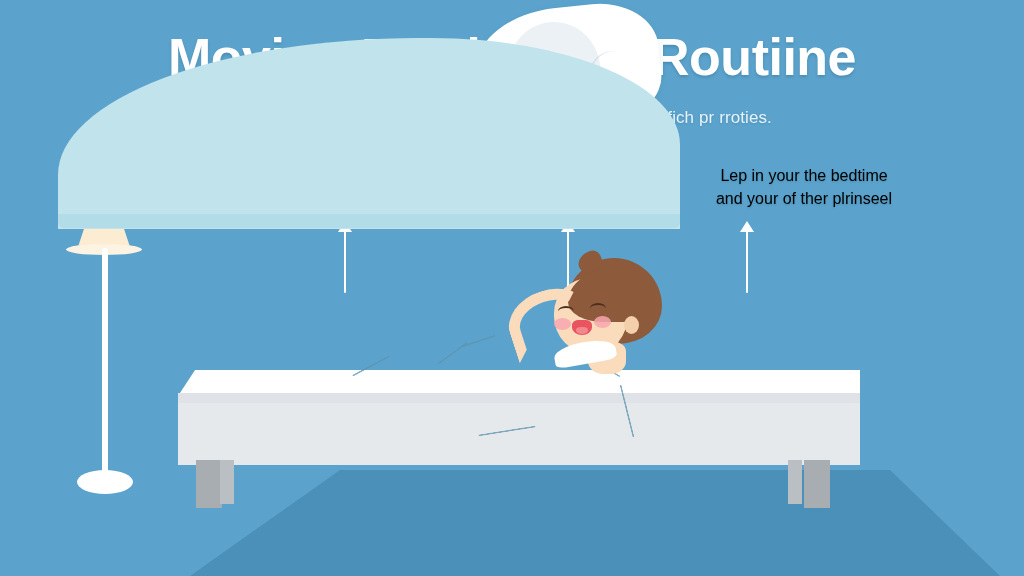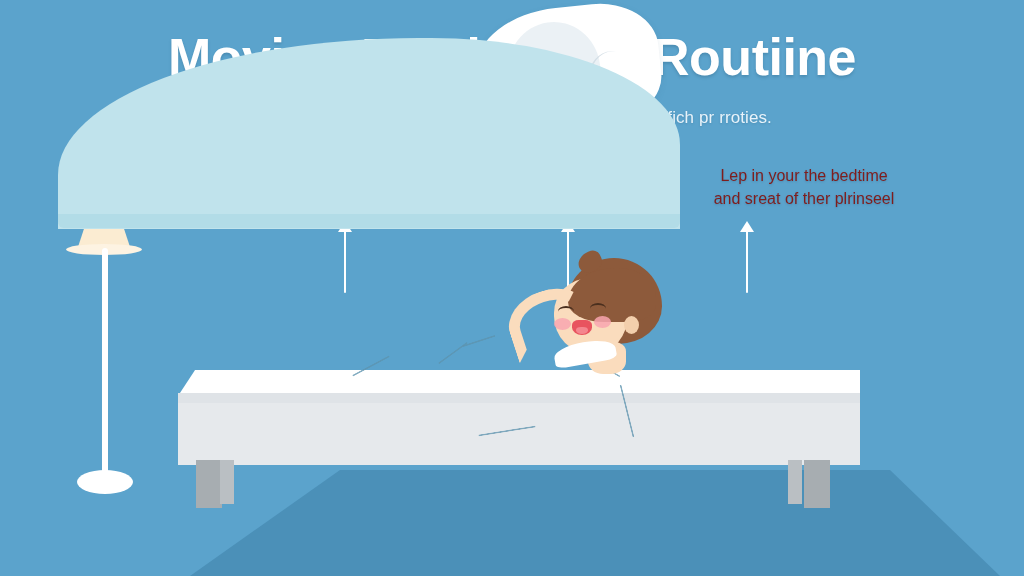--- a/index.html
+++ b/index.html
@@ -42,21 +42,21 @@
     font-weight: normal;
     letter-spacing: 0.1px;
     text-shadow: 0 1px 2px rgba(40,90,120,0.25);
     white-space: nowrap;
   }
 
   
   .callout {
     position: absolute;
     text-align: center;
-    color: #7f1d1d;
+    color: #000000;
     font-size: 16px;
     line-height: 1.45;
     text-shadow: 0 1px 2px rgba(40,90,120,0.30);
     white-space: nowrap;
   }
   #callout-1 { top: 164px; left: 242px; width: 202px; }
   #callout-2 { top: 164px; left: 470px; width: 190px; }
   #callout-3 { top: 164px; left: 672px; width: 264px; }
 
   
@@ -355,21 +355,21 @@
     <div>Fed indasing natn</div>
     <div>recarding routing</div>
   </div>
   <div class="arrow" id="arrow-2">
     <div class="head"></div>
     <div class="stem"></div>
   </div>
 
   <div class="callout" id="callout-3">
     <div>Lep in your the bedtime</div>
-    <div>and sreat of ther plrinseel</div>
+    <div>and your of ther plrinseel</div>
   </div>
   <div class="arrow" id="arrow-3">
     <div class="head"></div>
     <div class="stem"></div>
   </div>
 
   <div id="lamp">
     <div id="lamp-shade"></div>
     <div id="lamp-shade-top"></div>
     <div id="lamp-shade-bottom"></div>

